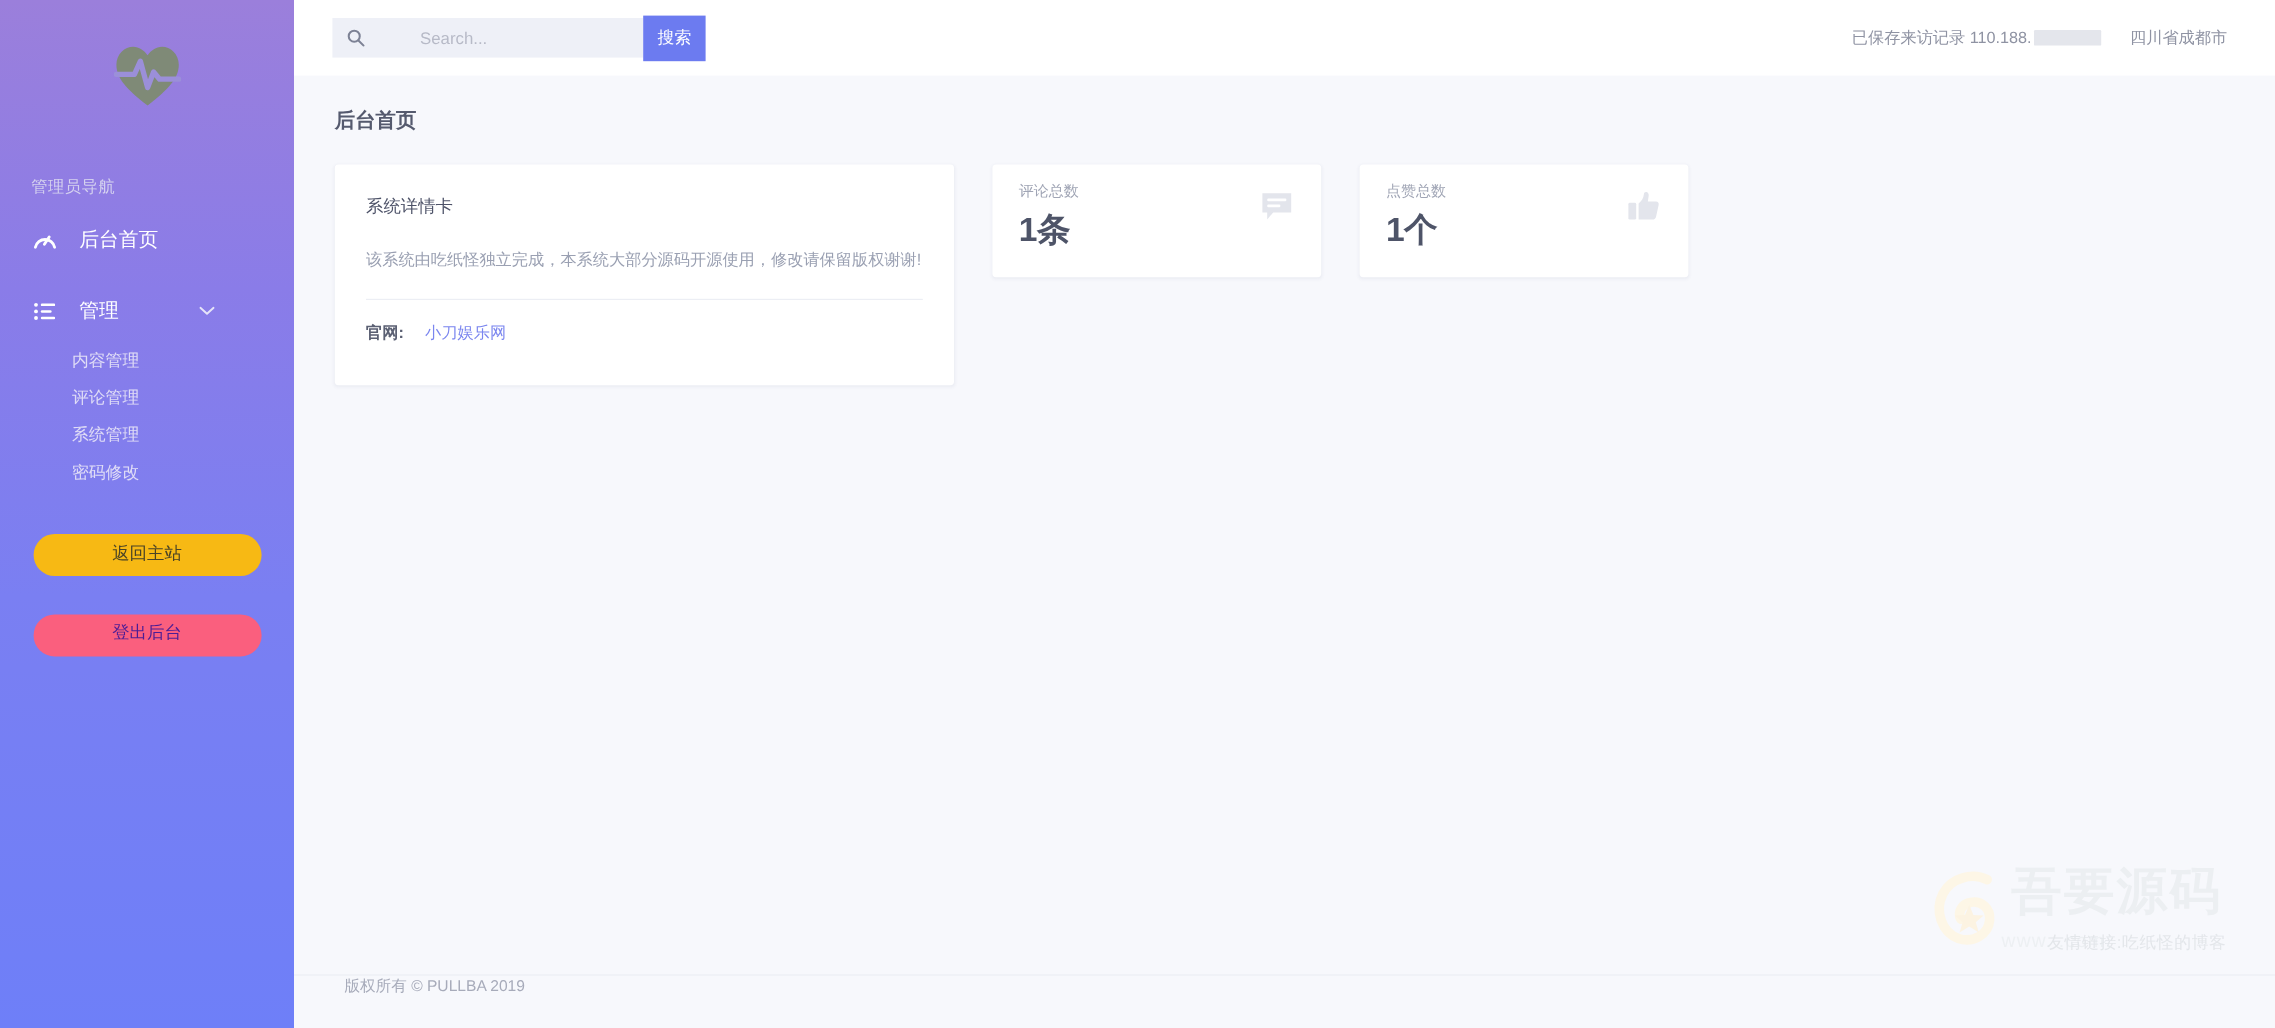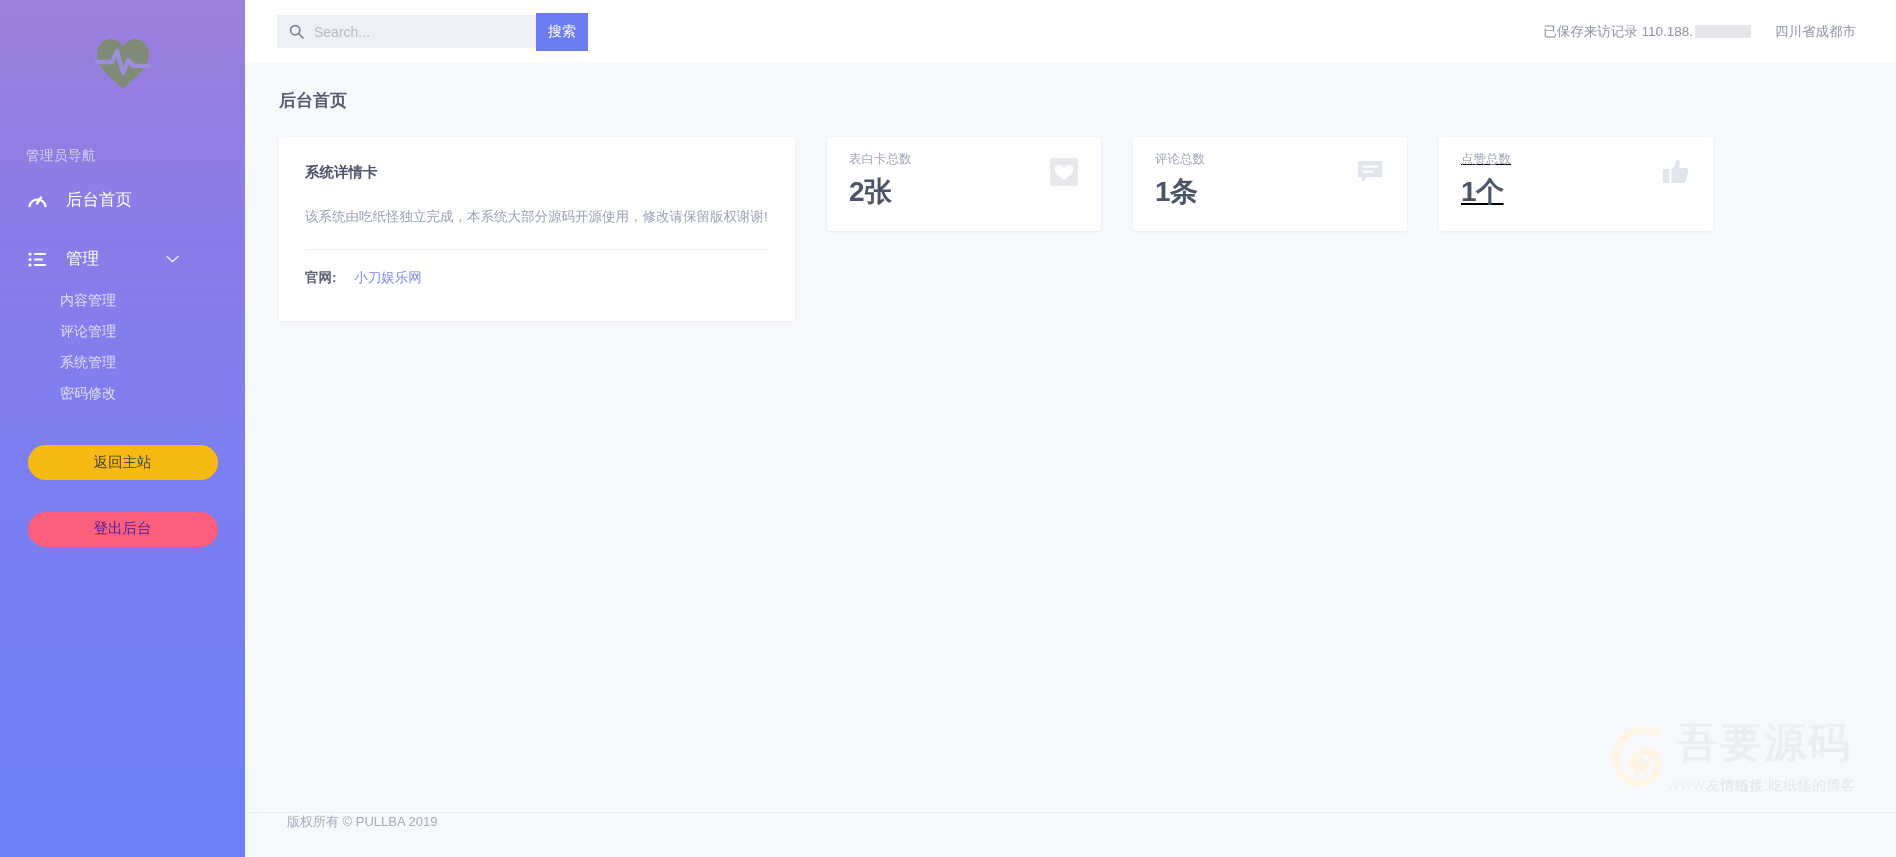--- a/index.html
+++ b/index.html
@@ -121,20 +121,21 @@
     position: relative;
   }
   .search-group { display: flex; align-items: center; height: 33px; }
   .search-box {
     width: 259px;
     height: 33px;
     background: #eef0f7;
     display: flex;
     align-items: center;
     padding-left: 12px;
+    gap: 36px;
   }
   .search-box .s-icon { color: #7d8295; display: flex; align-items: center; }
   .search-input {
     border: none;
     outline: none;
     background: transparent;
     height: 31px;
     margin-left: 10px;
     font-size: 14px;
     color: #4b4f60;
@@ -191,21 +192,21 @@
     width: 516px;
     flex: 0 0 516px;
     background: #ffffff;
     border-radius: 3px;
     padding: 26px 26px 34px 26px;
     box-shadow: 0 1px 3px rgba(60,70,120,0.07);
     margin-right: 32px;
   }
   .detail-card h3 {
     font-size: 14.5px;
-    font-weight: bold;
+    font-weight: normal;
     color: #4d5268;
     margin-bottom: 24px;
   }
   .detail-desc {
     font-size: 13.5px;
     color: #9aa0b2;
     line-height: 1.6;
   }
   .divider {
     height: 1px;
@@ -222,21 +223,21 @@
     width: 274px;
     flex: 0 0 274px;
     height: 94px;
     background: #ffffff;
     border-radius: 3px;
     box-shadow: 0 1px 3px rgba(60,70,120,0.07);
     margin-right: 32px;
     padding: 14px 18px 0 22px;
     position: relative;
   }
-  .stat-card:last-child { margin-right: 0; text-decoration: underline; }
+  .stat-card:last-child { margin-right: 0; }
   .stat-label { font-size: 12.5px; color: #a0a5b5; }
   .stat-value {
     font-size: 28px;
     font-weight: bold;
     color: #4e5468;
     margin-top: 5px;
     letter-spacing: -.5px;
   }
   .stat-icon {
     position: absolute;
@@ -389,30 +390,20 @@
         <div class="detail-card">
           <h3>系统详情卡</h3>
           <p class="detail-desc">该系统由吃纸怪独立完成，本系统大部分源码开源使用，修改请保留版权谢谢!</p>
           <div class="divider"></div>
           <div class="kv">
             <span class="k">官网:</span>
             <a class="v" href="#">小刀娱乐网</a>
           </div>
         </div>
 
-        <div class="stat-card">
-          <div class="stat-label">表白卡总数</div>
-          <div class="stat-value">2张</div>
-          <span class="stat-icon">
-            <svg width="30" height="30" viewBox="0 0 30 30">
-              <rect x="1" y="1" width="28" height="28" rx="2" fill="#e6e8ee"></rect>
-              <path d="M15 23 C8 18 5.5 15.5 5.5 12.3 C5.5 9.8 7.5 8 9.8 8 C11.6 8 13.6 9.1 15 11 C16.4 9.1 18.4 8 20.2 8 C22.5 8 24.5 9.8 24.5 12.3 C24.5 15.5 22 18 15 23 Z" fill="#ffffff"></path>
-            </svg>
-          </span>
-        </div>
 
         <div class="stat-card">
           <div class="stat-label">评论总数</div>
           <div class="stat-value">1条</div>
           <span class="stat-icon">
             <svg width="30" height="30" viewBox="0 0 30 30">
               <path d="M3 4 H27 V20 H12 L7 26 V20 H3 Z" fill="#e3e5ec"></path>
               <rect x="7" y="8.5" width="16" height="2.2" rx="1" fill="#ffffff"></rect>
               <rect x="7" y="13.5" width="11" height="2.2" rx="1" fill="#ffffff"></rect>
             </svg>

